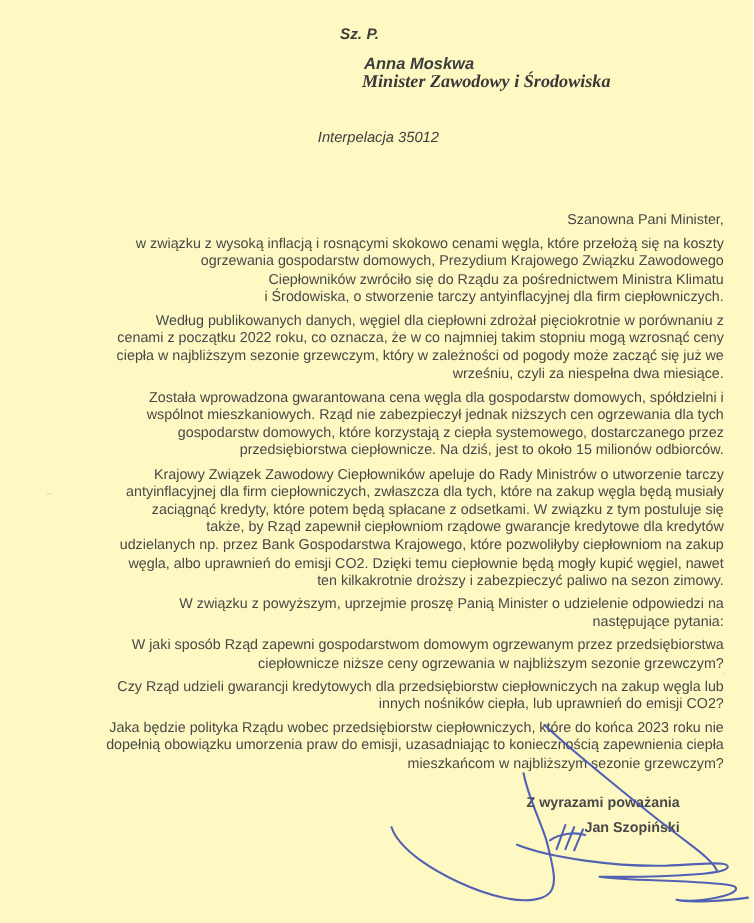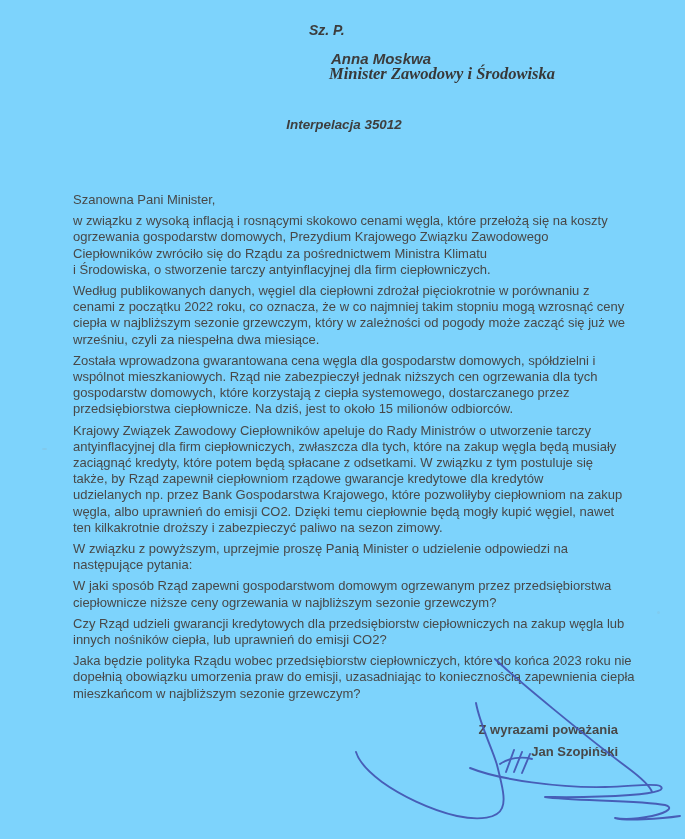--- a/index.html
+++ b/index.html
@@ -1,19 +1,19 @@
 <!DOCTYPE html>
 <html lang="pl"><head>
 <meta charset="utf-8">
 <style>
   html,body{margin:0;padding:0;background:#ffffff;}
   .page{
     position:relative;
     width:685px;height:839px;
-    background:#7dd3fc;
+    background:#fef9c3;
     overflow:hidden;
     font-family:"Liberation Sans","DejaVu Sans",sans-serif;
     color:#474747;
   }
   
   .recipient-prefix{
     position:absolute;left:309px;top:22px;
     font-size:14px;font-weight:bold;font-style:italic;color:#3c3c3c;
     white-space:nowrap;
   }
@@ -24,28 +24,28 @@
   }
   .recipient-title{
     position:absolute;left:329px;top:64px;
     font-family:"Liberation Serif","DejaVu Serif",serif;
     font-size:16.5px;font-weight:bold;font-style:italic;color:#383838;
     white-space:nowrap;
   }
   
   .heading{
     position:absolute;left:36px;top:117px;width:616px;
-    text-align:center;font-weight:bold;font-style:italic;color:#3e3e3e;
+    text-align:center;font-weight:normal;font-style:italic;color:#3e3e3e;
   }
   .heading-number{font-size:13.4px;line-height:15px;margin-bottom:3px;}
   .heading-subject{font-size:13.2px;line-height:14.6px;white-space:pre-line;}
   
   .body{
     position:absolute;left:73px;top:192px;width:585px;
-    font-size:13px;color:#484848;
+    font-size:13px;color:#484848;text-align:right;
   }
   .body p{
     margin:0 0 5px 0;line-height:16.2px;white-space:pre-line;
   }
   
   .closing{
     position:absolute;right:67px;top:719px;
     text-align:right;font-size:13px;line-height:22.3px;color:#484848;
     white-space:nowrap;
     font-weight:bold;

